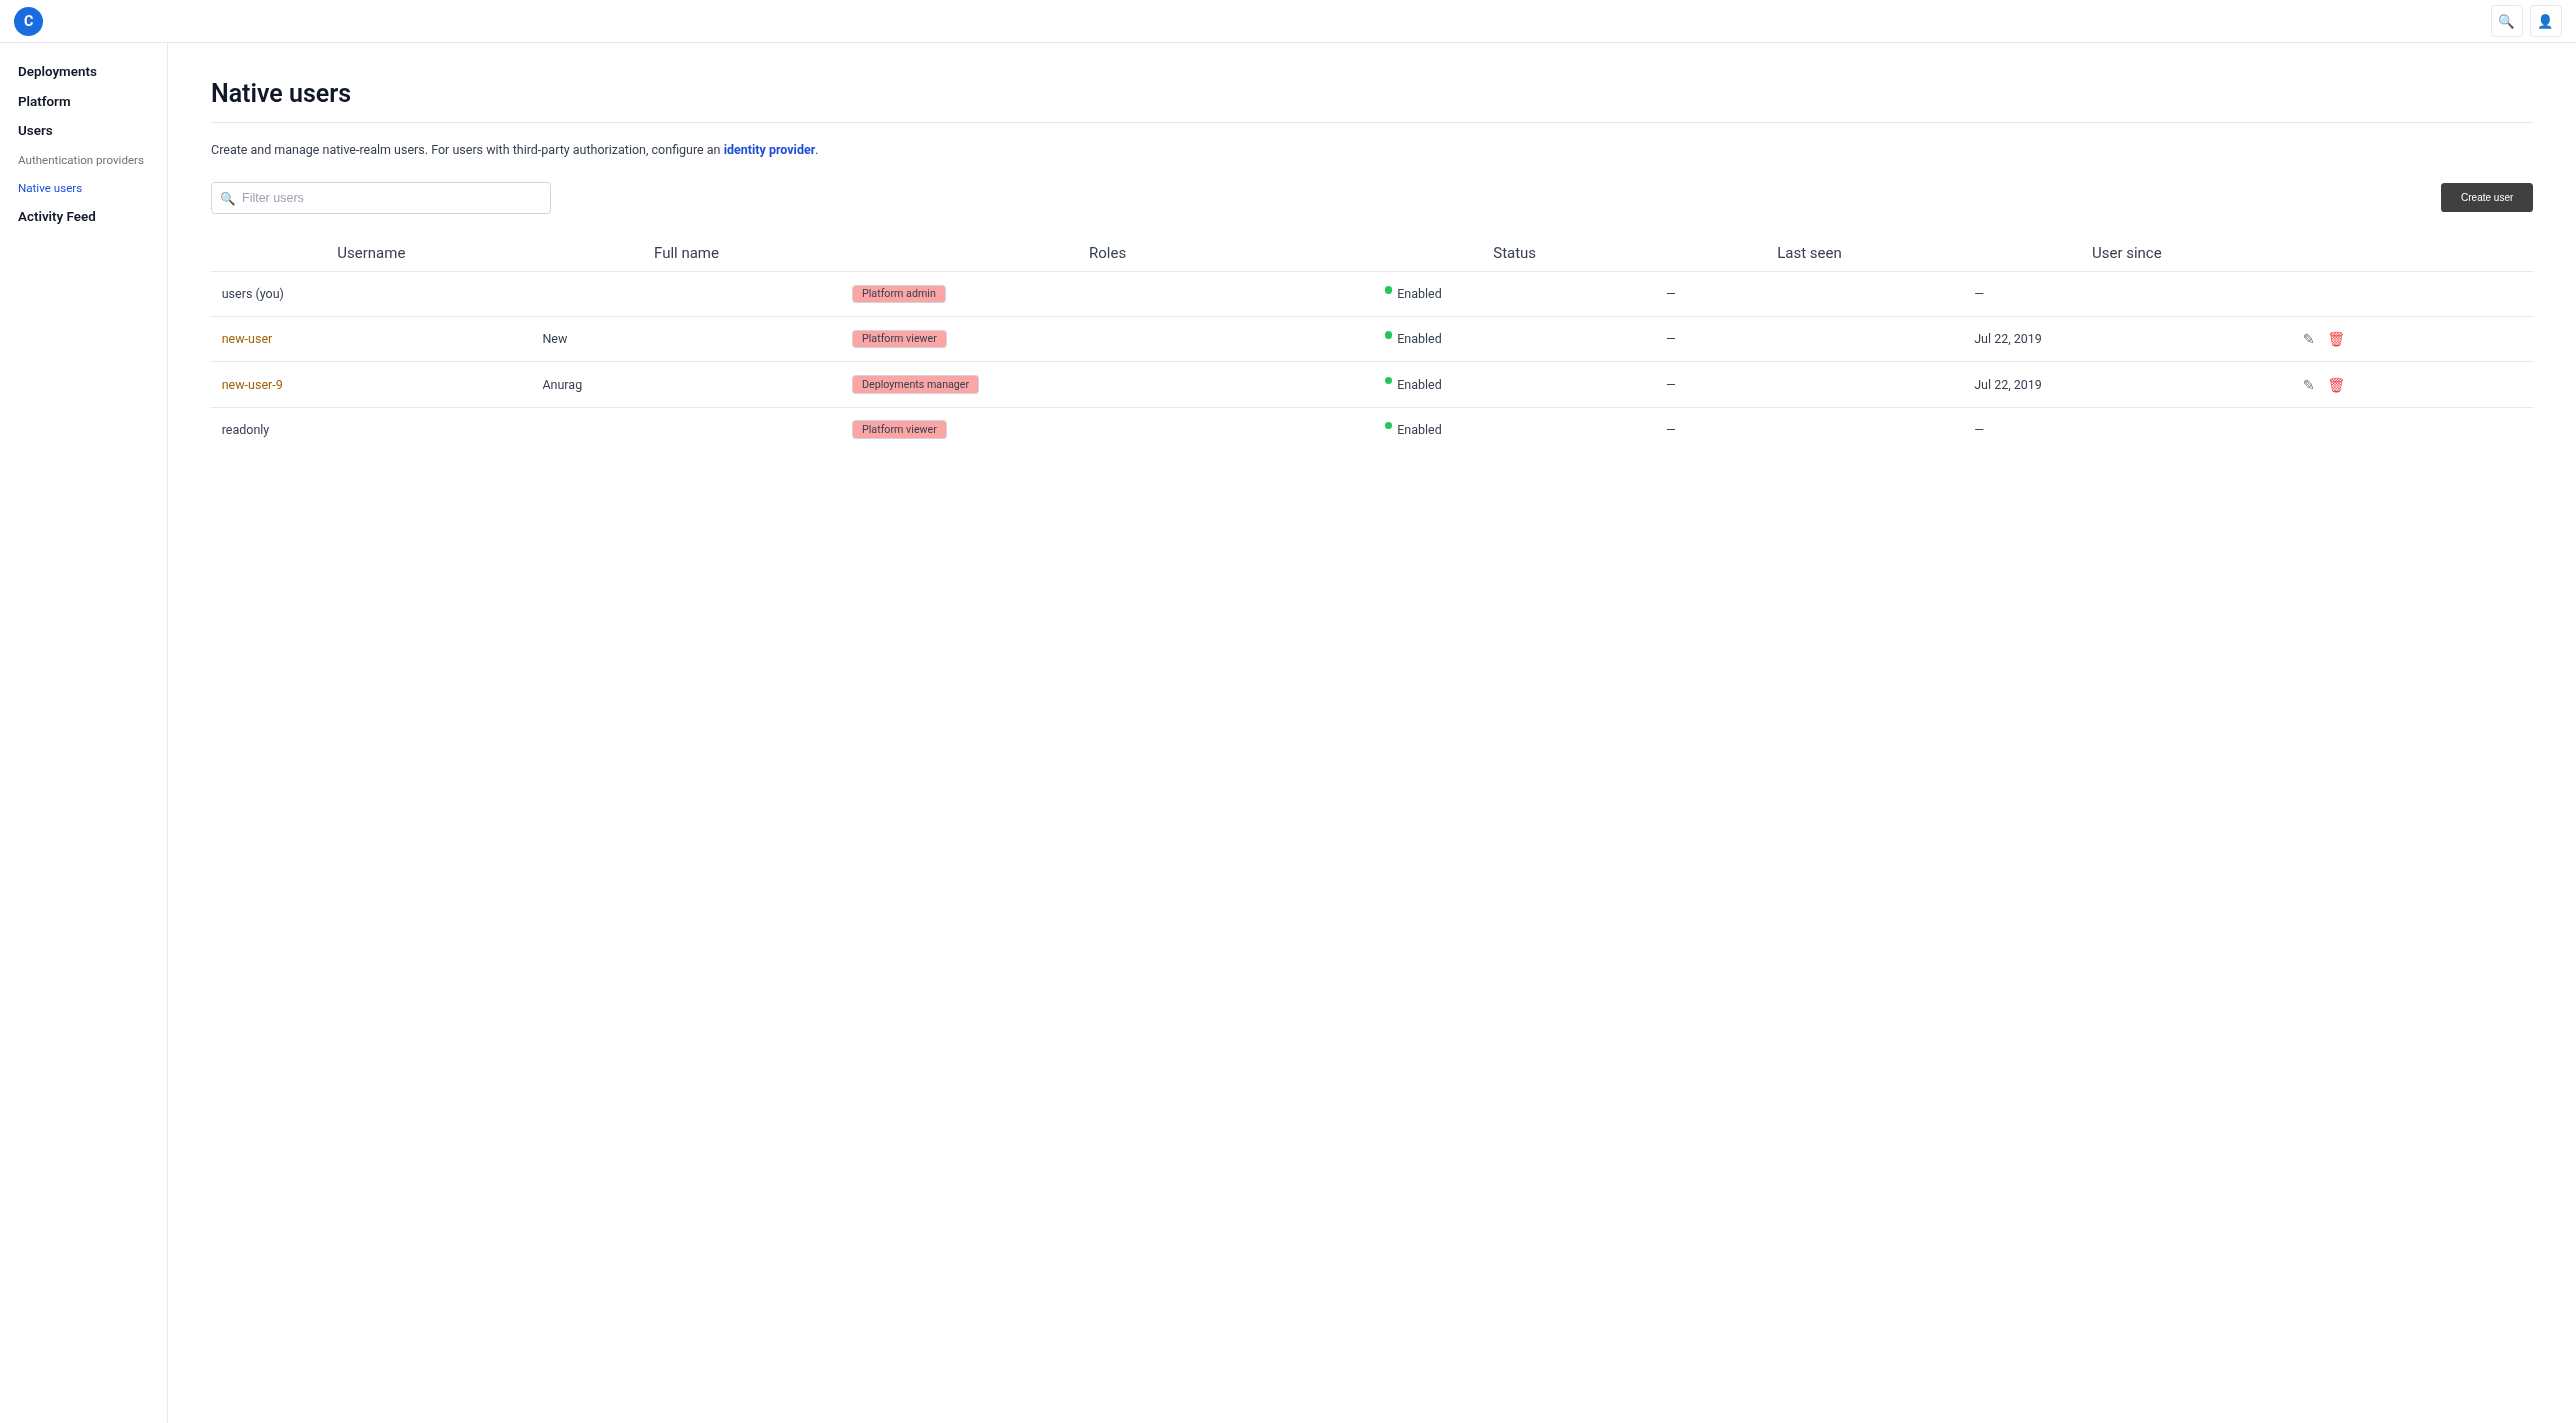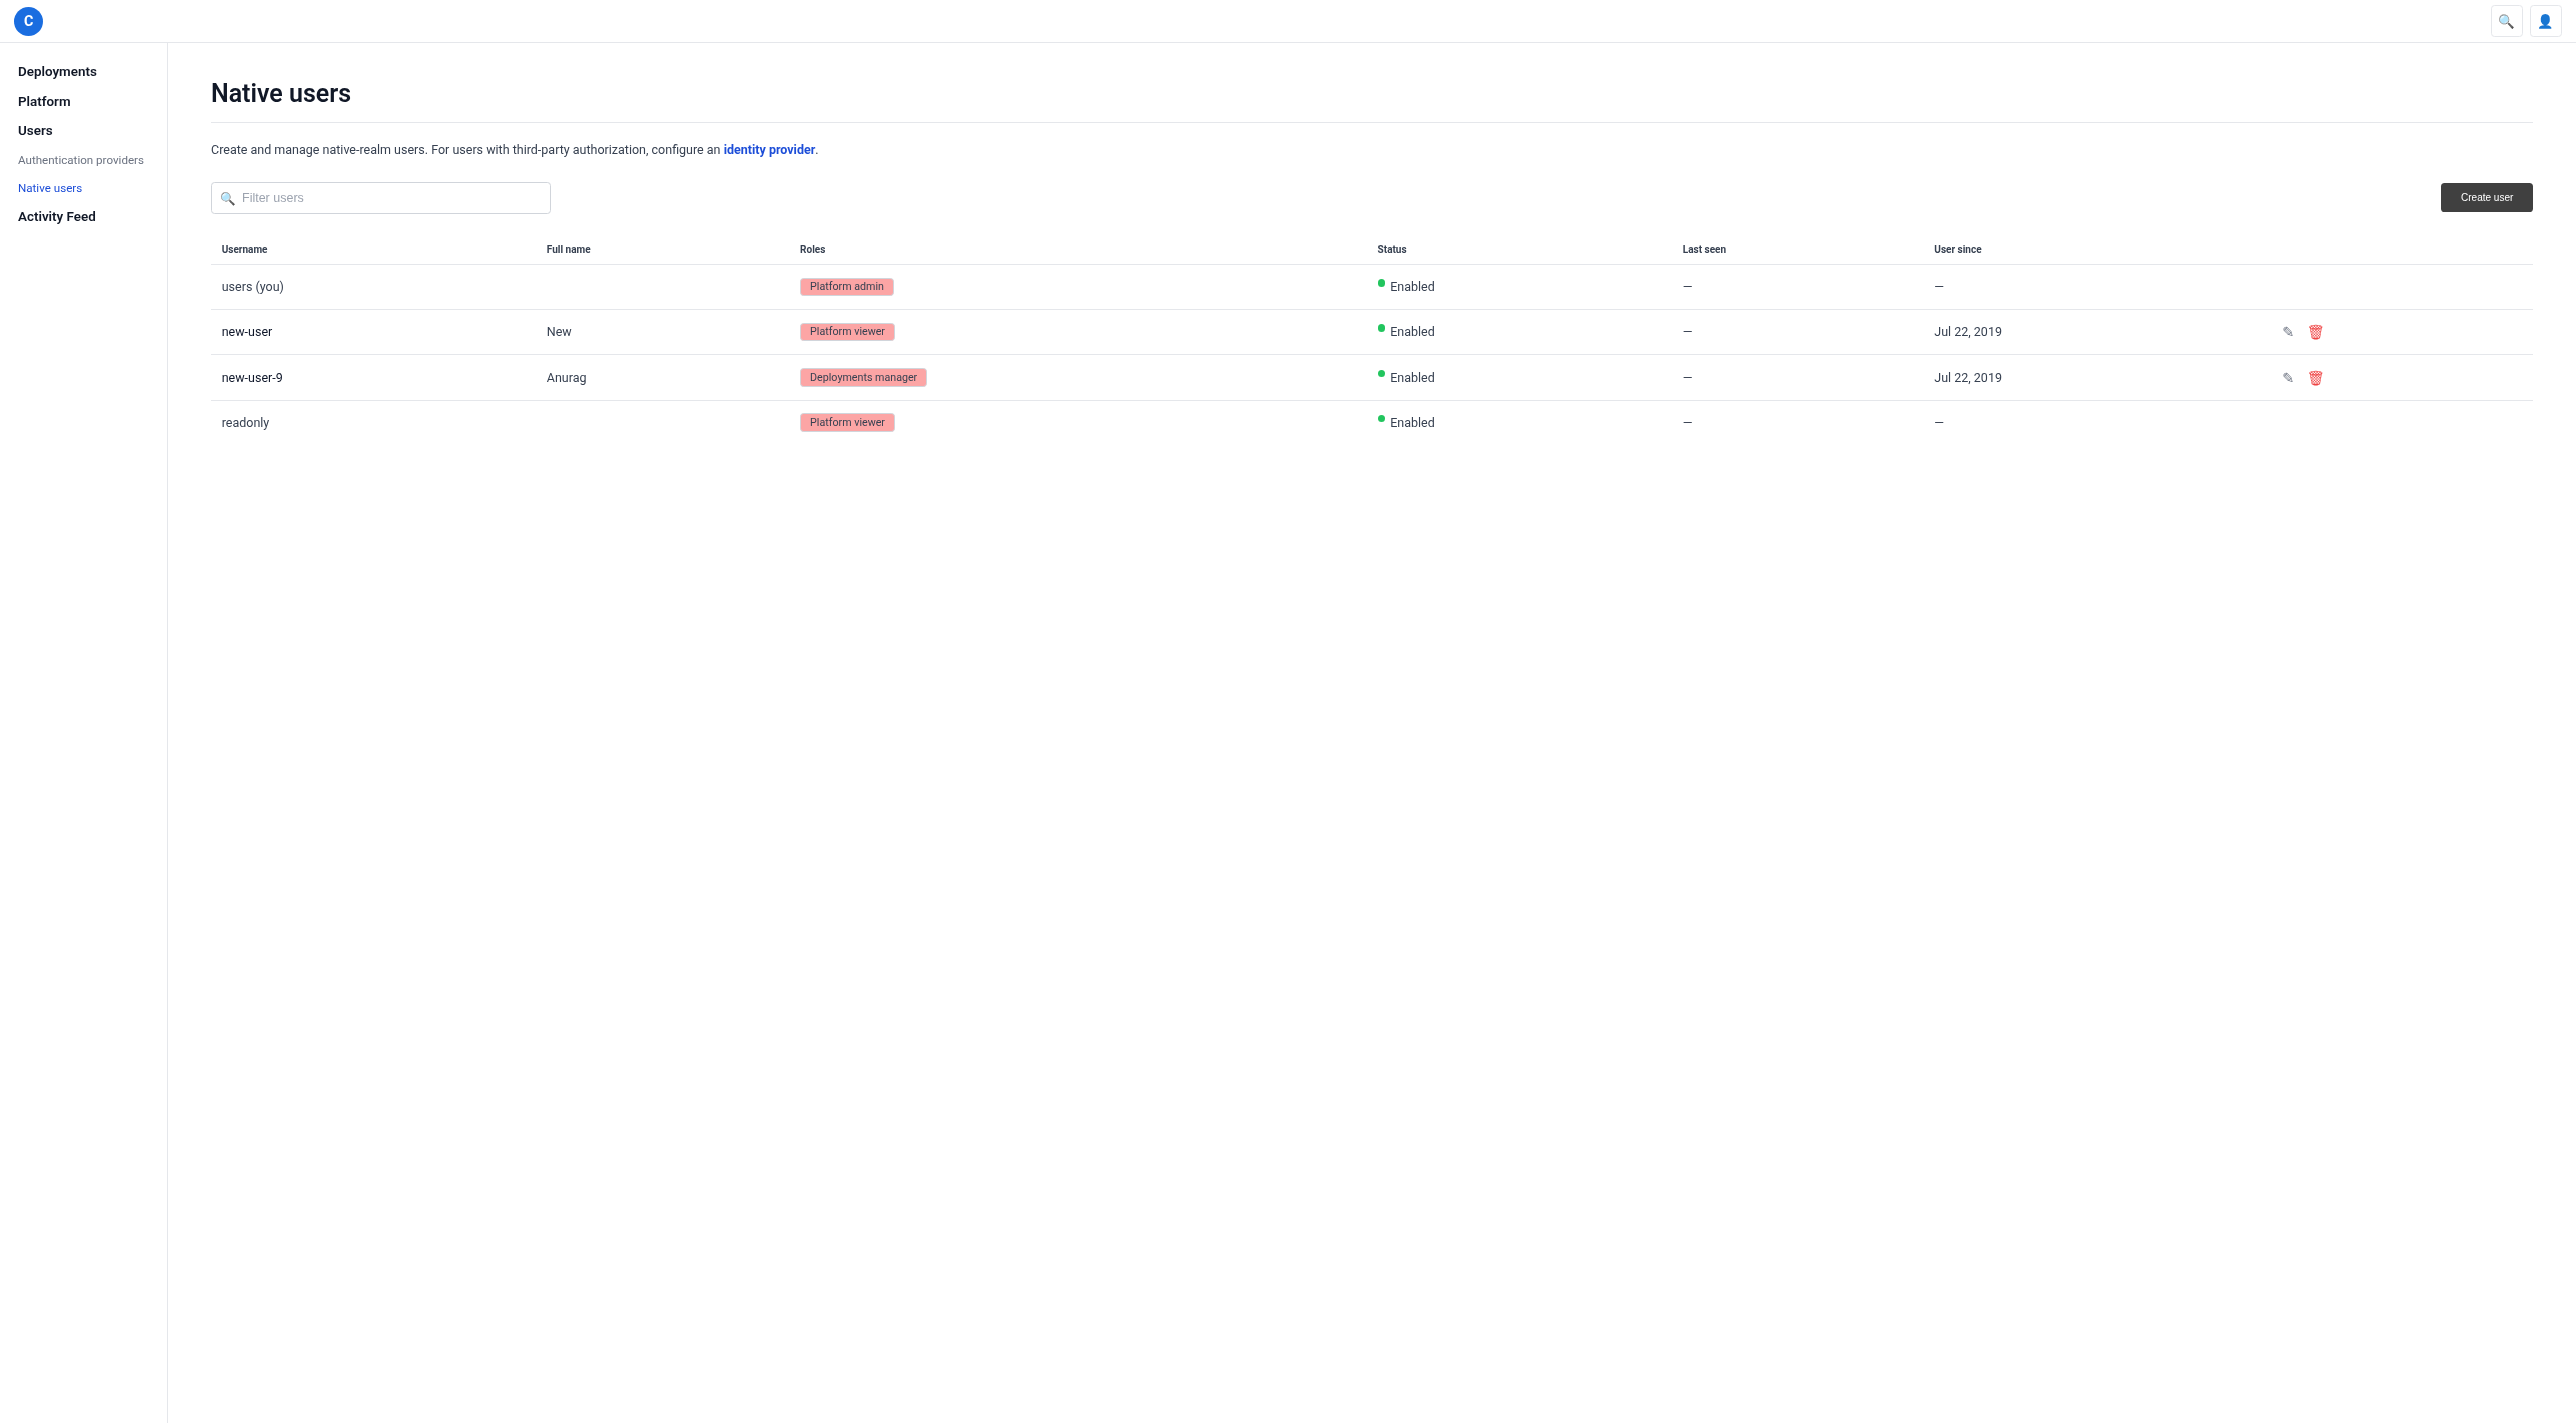--- a/index.html
+++ b/index.html
@@ -124,37 +124,37 @@
       font-size: 10px;
       font-weight: 500;
       cursor: pointer;
     }
 
     .users-table {
       width: 100%;
       border-collapse: collapse;
     }
     .users-table th {
-      text-align: left;
+      text-align: center;
       padding: 9px 10.7px;
-      font-size: 10px;
-      font-weight: 700;
+      font-size: 15px;
+      font-weight: 400;
       color: #374151;
       border-bottom: 1.8px solid #e5e7eb;
     }
     .users-table td {
       padding: 12.5px 10.7px;
       font-size: 12.5px;
       color: #374151;
       border-bottom: 0.9px solid #e5e7eb;
       vertical-align: middle;
     }
     .users-table tr:last-child td { border-bottom: none; }
 
-    .link-user { color: #0f172a; text-decoration: none; }
+    .link-user { color: #a16207; text-decoration: none; }
 
     .role-badge {
       display: inline-block;
       border: 0.9px solid #d1d5db;
       border-radius: 3.6px;
       padding: 1.8px 9px;
       font-size: 10.7px;
       color: #374151;
       background: #fca5a5;
     }

